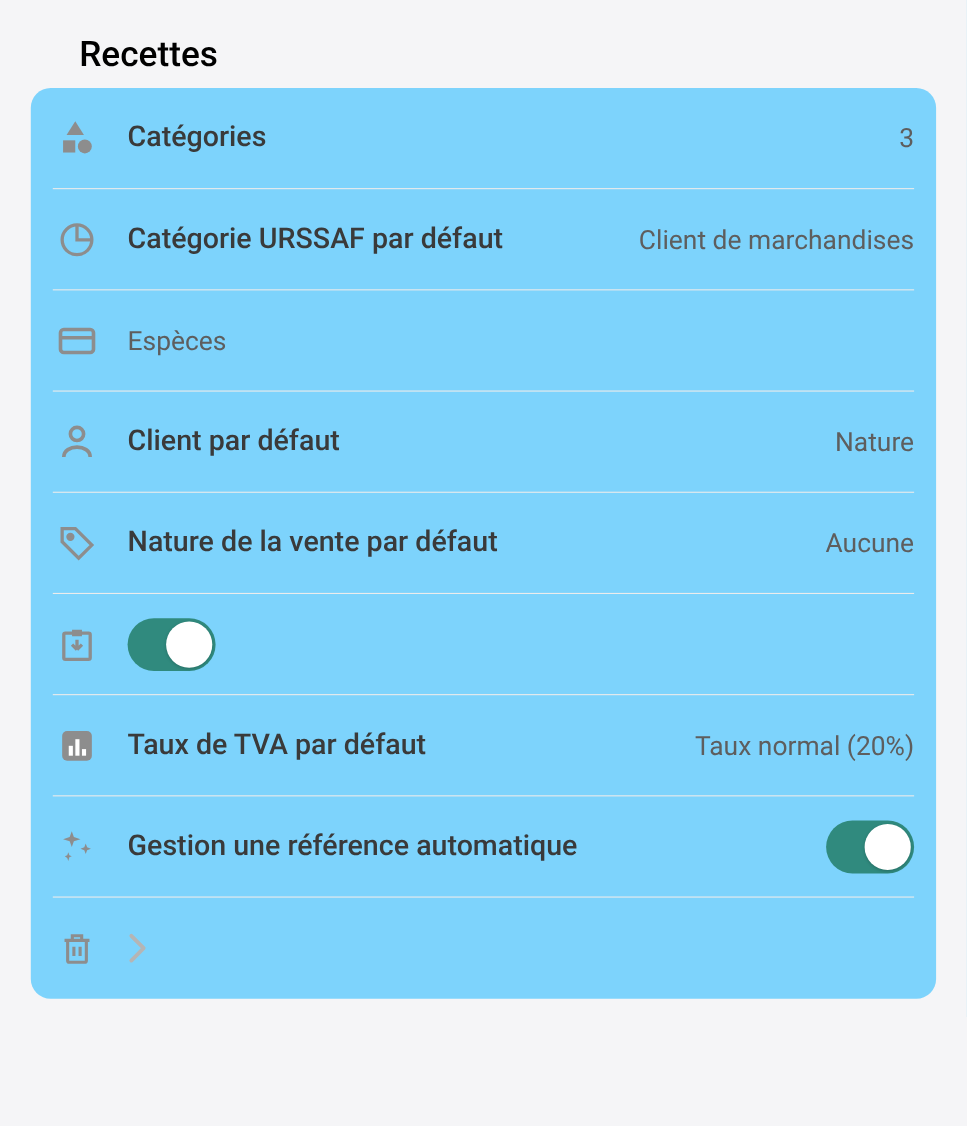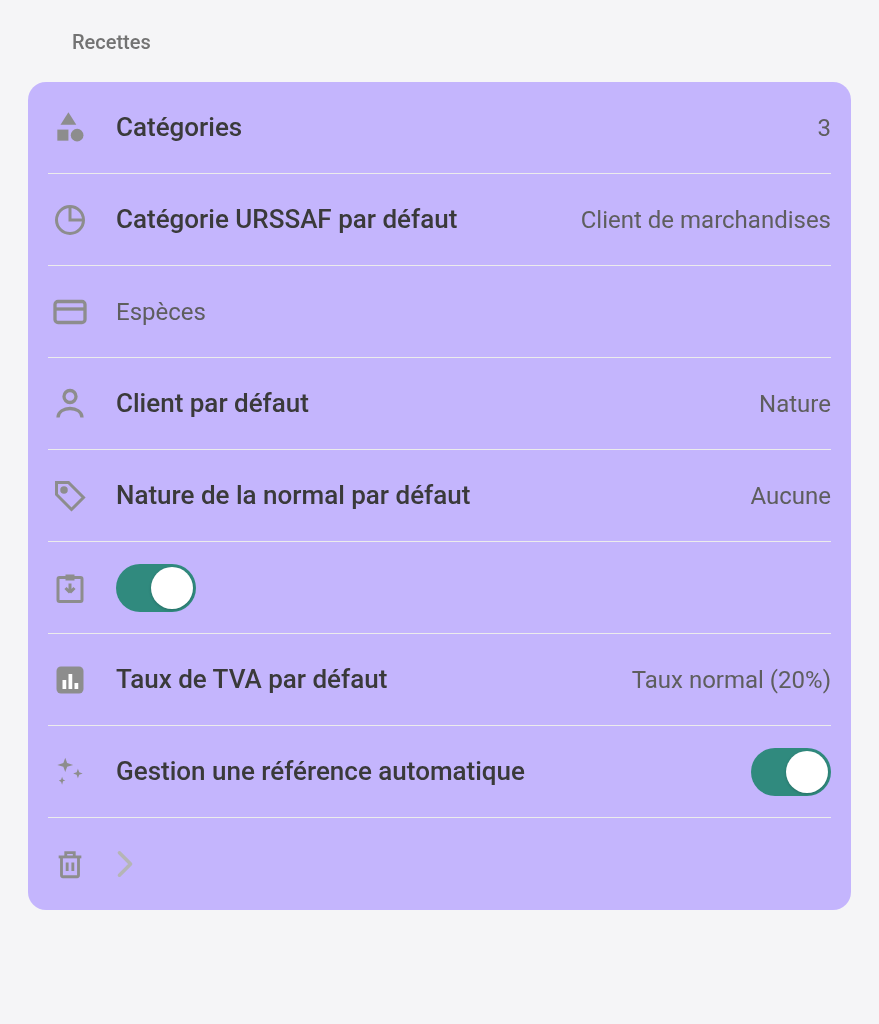--- a/index.html
+++ b/index.html
@@ -4,28 +4,28 @@
 <style>
   * { margin: 0; padding: 0; box-sizing: border-box; }
   body {
     background: #f5f5f7;
     font-family: -apple-system, BlinkMacSystemFont, "Segoe UI", Roboto, Helvetica, Arial, sans-serif;
     width: 879px;
     padding: 30px 28px;
     color: #3a3a3a;
   }
   .section-title {
-    color: #737373;
-    font-size: 20px;
+    color: #000000;
+    font-size: 32px;
     font-weight: 500;
-    margin-bottom: 28px;
+    margin-bottom: 12px;
     margin-left: 44px;
   }
   .card {
-    background: #c4b5fd;
+    background: #7dd3fc;
     border-radius: 18px;
     padding: 0 20px;
   }
   .row {
     display: flex;
     align-items: center;
     min-height: 92px;
     border-bottom: 1px solid #ececec;
     padding: 18px 0;
     gap: 24px;
@@ -127,21 +127,21 @@
     <div class="value">Nature</div>
   </div>
 
   <div class="row">
     <div class="icon-col">
       <svg width="36" height="36" viewBox="0 0 24 24" fill="none" stroke="#8d8d8d" stroke-width="2">
         <path d="M3 3 h8 l10 10 -8 8 -10-10z"></path>
         <circle cx="8" cy="8" r="1.5" fill="#8d8d8d"></circle>
       </svg>
     </div>
-    <div class="label">Nature de la normal par défaut</div>
+    <div class="label">Nature de la vente par défaut</div>
     <div class="value">Aucune</div>
   </div>
 
   <div class="row">
     <div class="icon-col">
       <svg width="36" height="36" viewBox="0 0 24 24" fill="none" stroke="#8d8d8d" stroke-width="2">
         <rect x="4" y="5" width="16" height="16" rx="1"></rect>
         <path d="M9 3h6v4H9z" fill="#8d8d8d" stroke="none"></path>
         <path d="M12 9v6m0 0l-3-3m3 3l3-3"></path>
       </svg>

